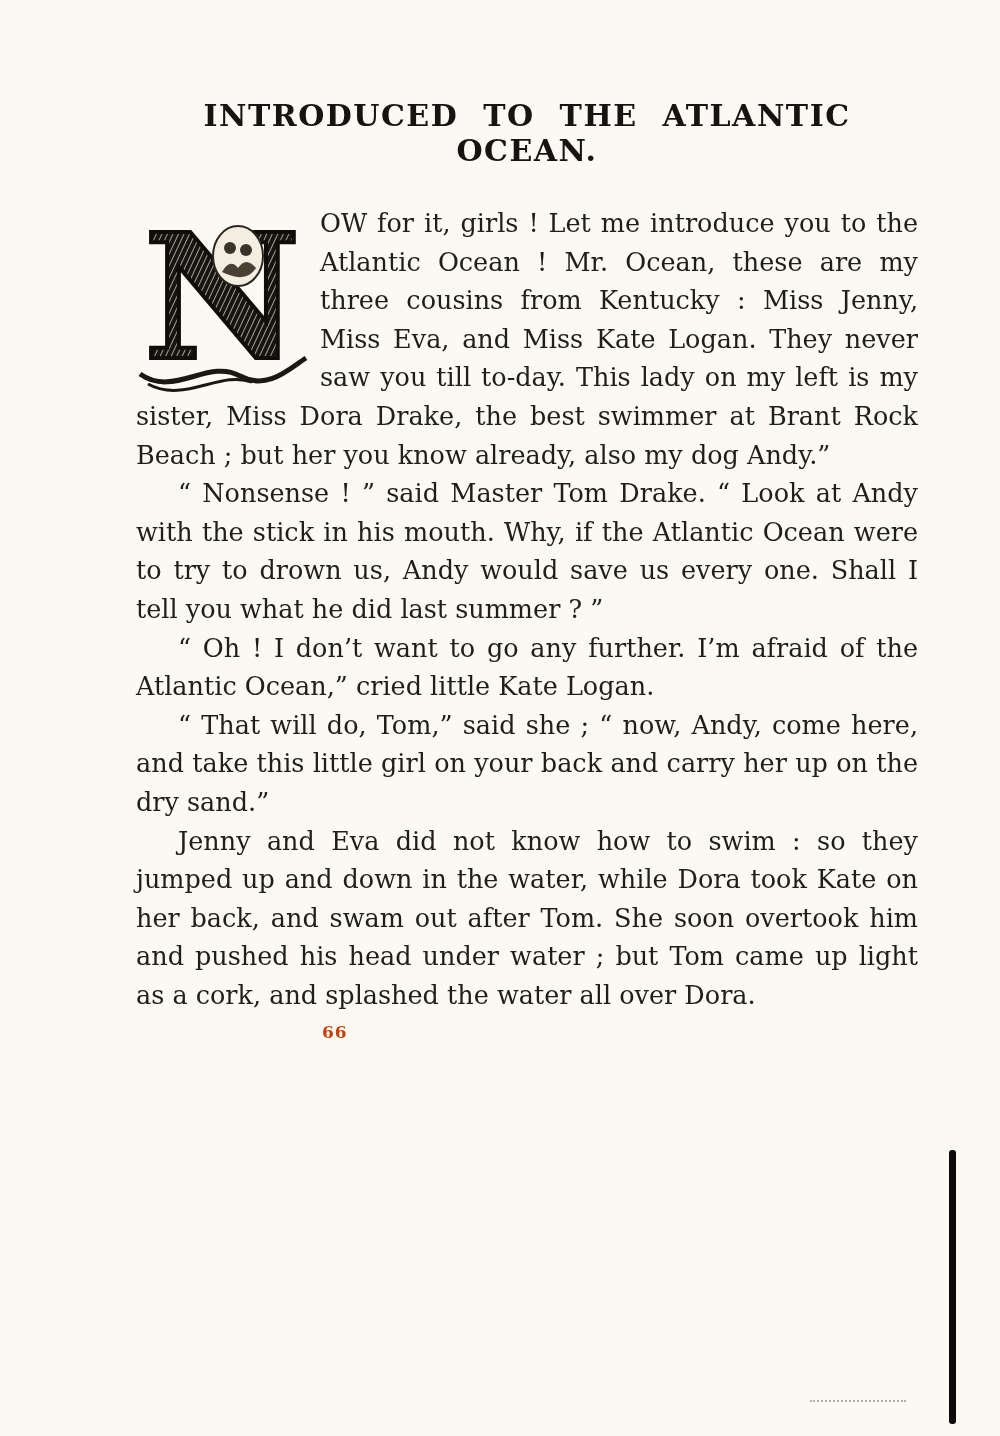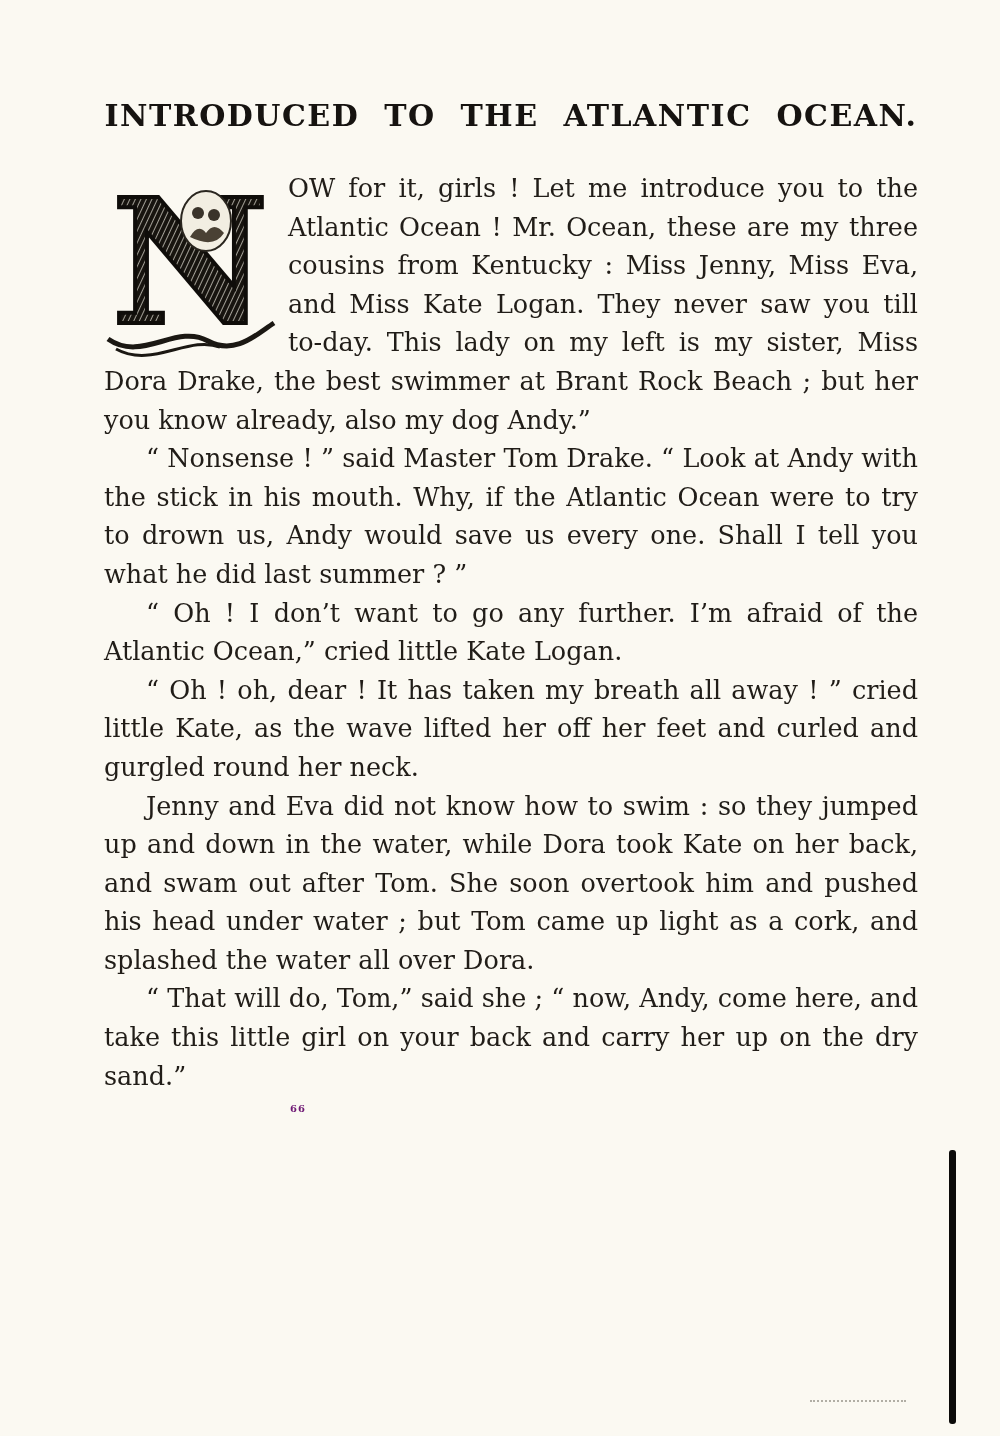--- a/index.html
+++ b/index.html
@@ -9,20 +9,21 @@
     height: 1436px;
     margin: 0 auto;
     position: relative;
     background: #fbf9f2;
     color: #1d1a16;
     font-family: "DejaVu Serif", "Liberation Serif", serif;
     overflow: hidden;
   }
   .content {
     padding: 98px 82px 0 104px;
+    margin-left: 32px;
   }
   .title {
     text-align: center;
     font-size: 30px;
     font-weight: bold;
     letter-spacing: 1.5px;
     word-spacing: 13px;
     margin-bottom: 36px;
     color: #161310;
   }
@@ -35,26 +36,26 @@
   .body-text p.indent { text-indent: 42px; }
   .dropcap-wrap {
     float: left;
     width: 172px;
     height: 188px;
     margin: 4px 12px 0 0;
   }
   .dropcap-wrap svg { display: block; }
   .page-number {
     clear: both;
-    font-size: 10px;
+    font-size: 17px;
     font-weight: bold;
     letter-spacing: 1px;
     padding-left: 186px;
     margin-top: 8px;
-    color: #701a75;
+    color: #c2410c;
   }
   .edge-line {
     position: absolute;
     right: 44px;
     top: 1150px;
     width: 7px;
     height: 274px;
     background: #0c0b0a;
     border-radius: 3px;
   }
@@ -96,23 +97,22 @@
             <ellipse cx="102" cy="48" rx="25" ry="30" fill="#f2eee2" stroke="#2a261f" stroke-width="2"></ellipse>
             <circle cx="94" cy="40" r="6" fill="#3a332a"></circle>
             <circle cx="110" cy="42" r="6" fill="#3a332a"></circle>
             <path d="M86 64 q8 -14 16 -4 q8 -12 18 0 q-10 16 -34 4" fill="#4a4134"></path>
           </svg>
         </span><span>OW for it, girls !  Let me introduce you to the Atlantic Ocean !  Mr. Ocean, these are my three cousins from Kentucky :  Miss Jenny, Miss Eva, and Miss Kate Logan.  They never saw you till to-day.  This lady on my left is my sister, Miss Dora Drake, the best swimmer at Brant Rock Beach ; but her you know already, also my dog Andy.”</span>
       </p>
 
       <p class="indent">“ Nonsense ! ” said Master Tom Drake.  “ Look at Andy with the stick in his mouth.  Why, if the Atlantic Ocean were to try to drown us, Andy would save us every one.  Shall I tell you what he did last summer ? ”</p>
       <p class="indent">“ Oh !  I don’t want to go any further.  I’m afraid of the Atlantic Ocean,” cried little Kate Logan.</p>
-      <p class="indent">“ Oh !  oh, dear !  It has taken my breath all away ! ” cried little Kate, as the wave lifted her off her feet and curled and gurgled round her neck.</p>
+      <p class="indent">“ That will do, Tom,” said she ; “ now, Andy, come here, and take this little girl on your back and carry her up on the dry sand.”</p>
       <p class="indent">Jenny and Eva did not know how to swim :  so they jumped up and down in the water, while Dora took Kate on her back, and swam out after Tom.  She soon overtook him and pushed his head under water ; but Tom came up light as a cork, and splashed the water all over Dora.</p>
-      <p class="indent">“ That will do, Tom,” said she ; “ now, Andy, come here, and take this little girl on your back and carry her up on the dry sand.”</p>
 
     </div>
 
     <div class="page-number">66</div>
   </div>
 
   <div class="edge-line"></div>
   <div class="scan-mark"></div>
 </div>
 

